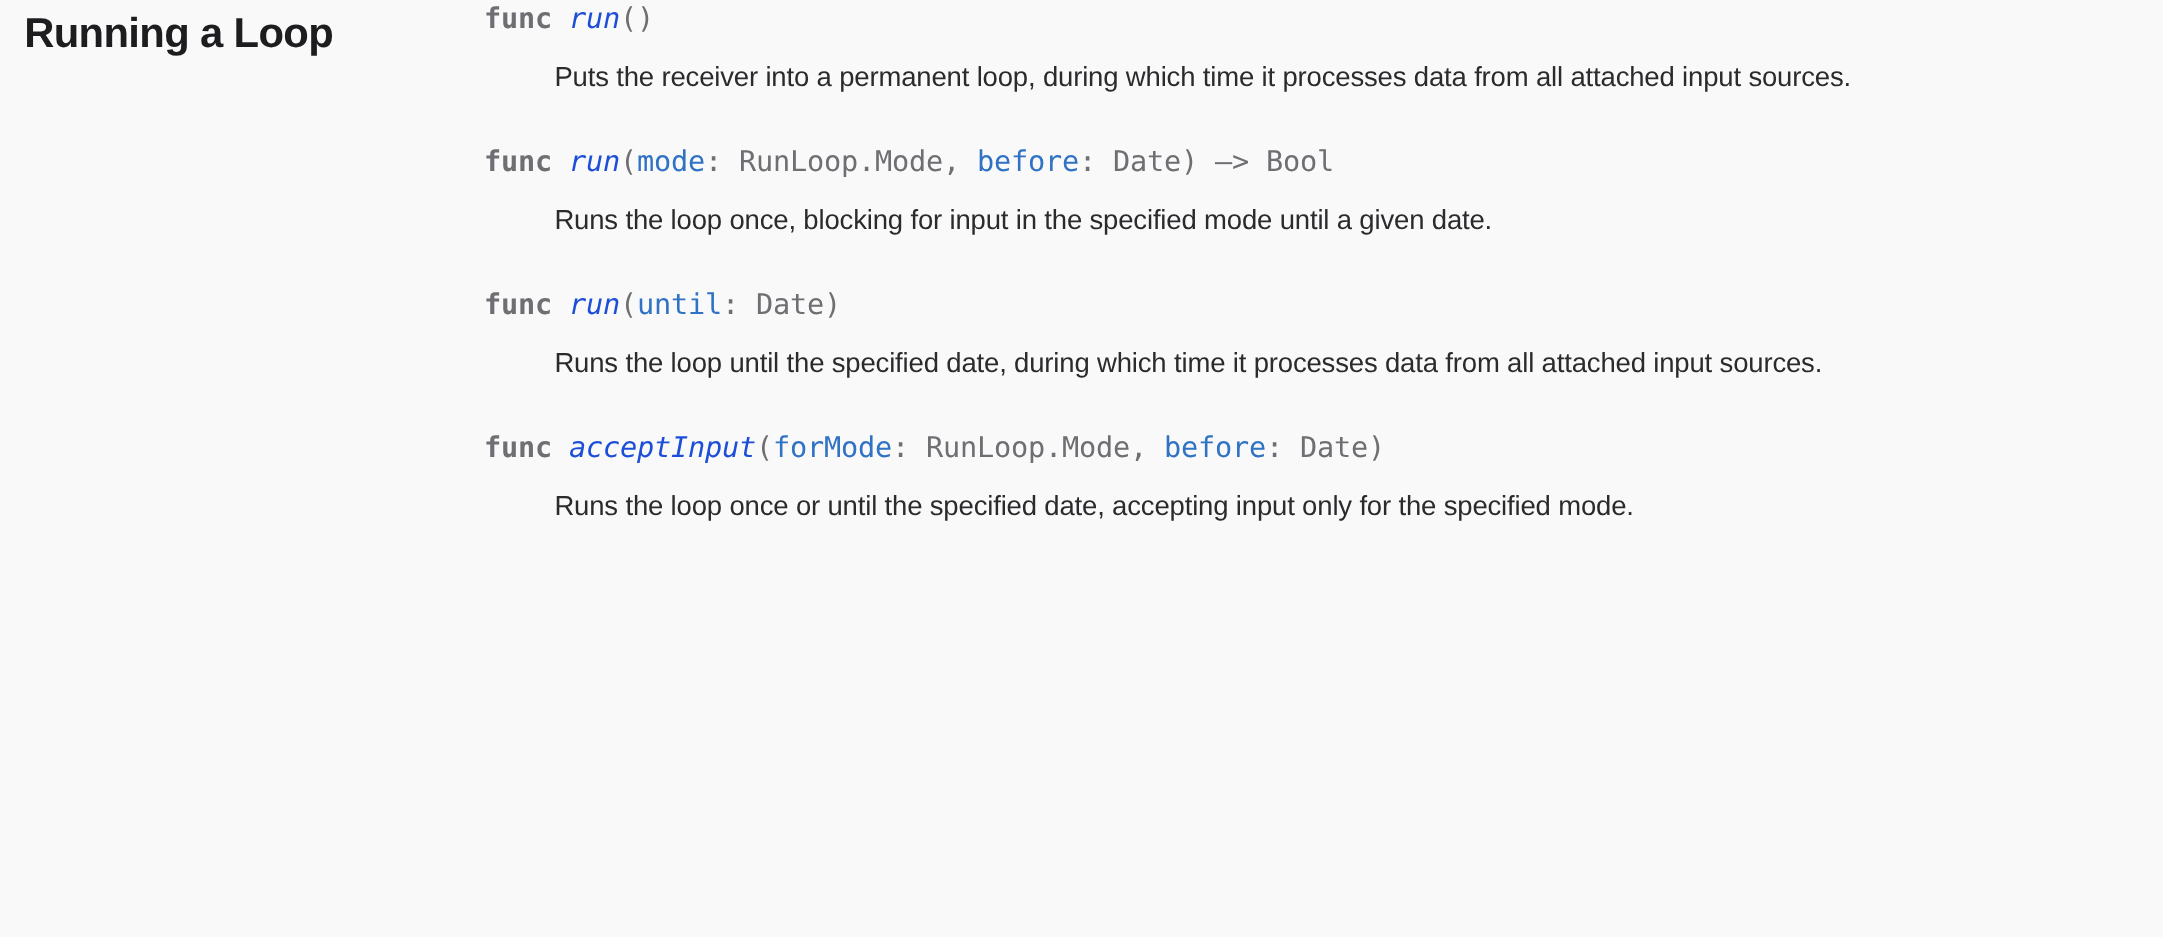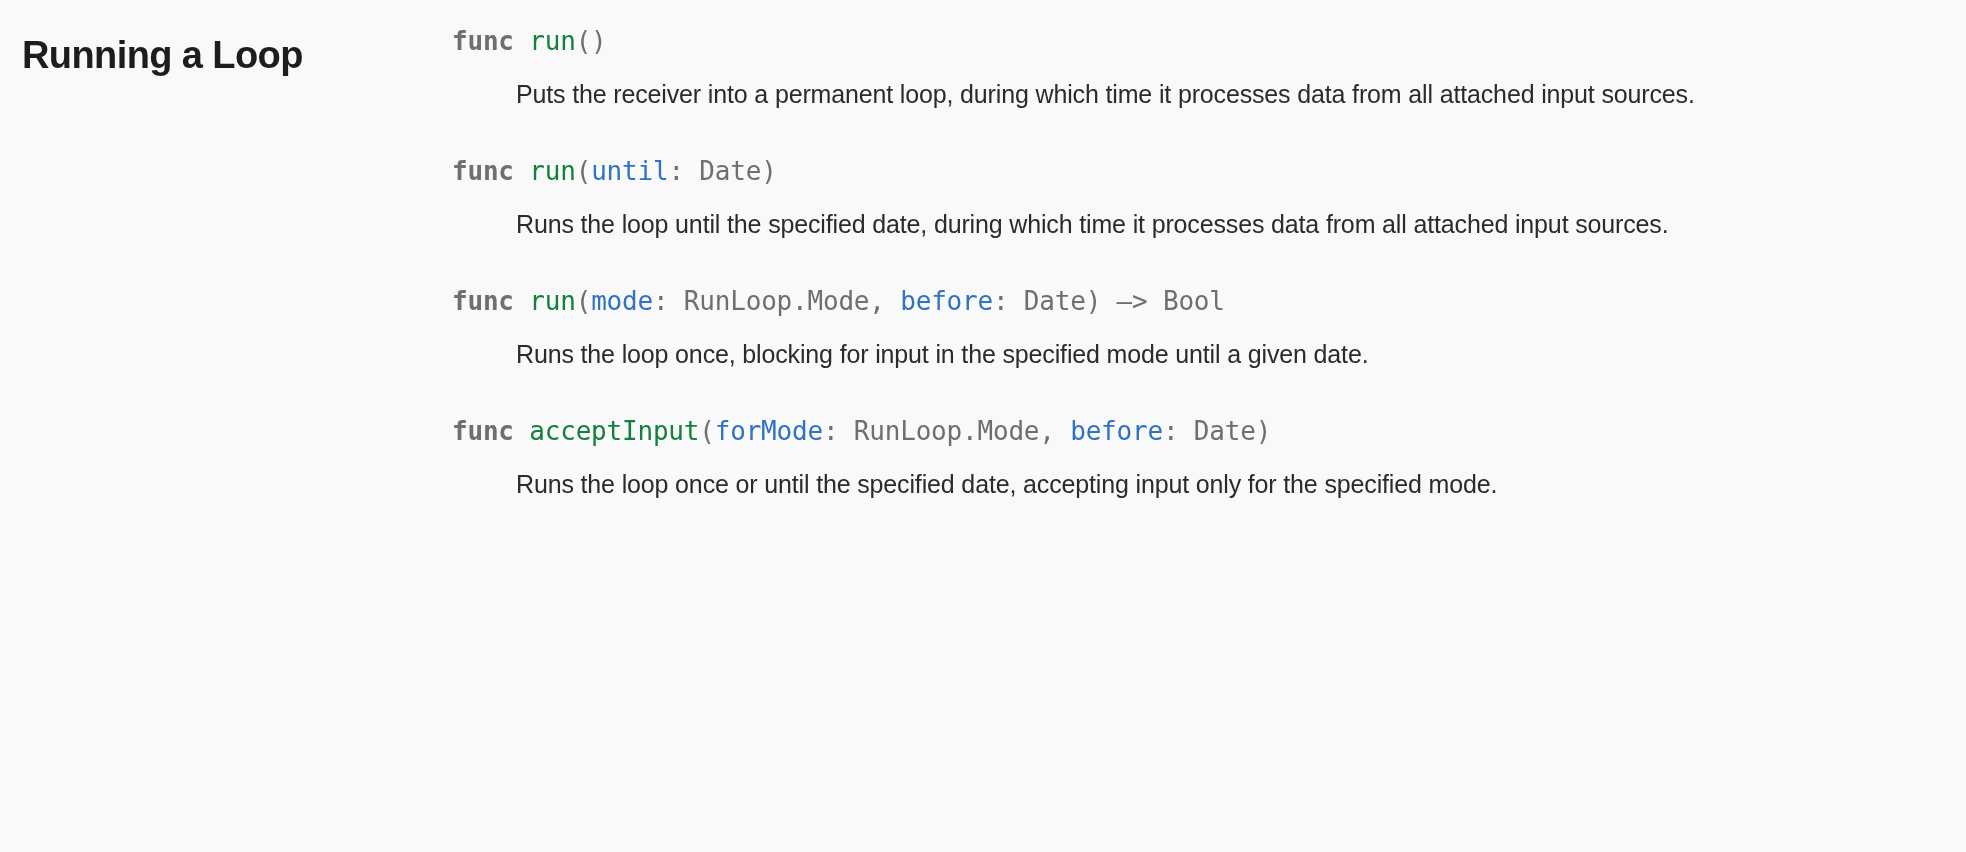--- a/index.html
+++ b/index.html
@@ -15,22 +15,20 @@
     overflow: hidden;
   }
 
   .doc-section {
     display: flex;
     flex-direction: row;
     align-items: flex-start;
     width: 1966px;
     height: 767px;
     box-sizing: border-box;
-    padding-top: 24px;
-    gap: 12px;
   }
 
   
   .section-title-col {
     width: 440px;
     flex: 0 0 440px;
     box-sizing: border-box;
     padding-left: 22px;
     padding-top: 8px;
   }
@@ -64,21 +62,21 @@
     font-size: 26px;
     line-height: 34px;
     letter-spacing: -0.2px;
     color: #6e6e73;
     white-space: pre;
     margin: 0 0 12px 0;
   }
   .tok-kw      { color: #6e6e73; font-weight: bold; }
   .tok-punct   { color: #6e6e73; }
   .tok-type    { color: #6e6e73; }
-  .tok-ident   { color: #15803d; }
+  .tok-ident   { color: #1d4ed8; font-style: italic; }
   .tok-param   { color: #3072c4; }
 
   .api-desc {
     font-family: "Liberation Sans", sans-serif;
     font-size: 25px;
     line-height: 40px;
     letter-spacing: -0.15px;
     color: #2b2b2e;
     margin: 16px;
     padding-left: 48px;
@@ -95,27 +93,27 @@
   </div>
 
   <div class="section-body-col">
 
     <div class="api-entry">
       <div class="api-signature"><span class="tok-kw">func </span><span class="tok-ident">run</span><span class="tok-punct">()</span></div>
       <p class="api-desc">Puts the receiver into a permanent loop, during which time it processes data from all attached input sources.</p>
     </div>
 
     <div class="api-entry">
-      <div class="api-signature"><span class="tok-kw">func </span><span class="tok-ident">run</span><span class="tok-punct">(</span><span class="tok-param">until</span><span class="tok-type">: Date)</span></div>
-      <p class="api-desc">Runs the loop until the specified date, during which time it processes data from all attached input sources.</p>
+      <div class="api-signature"><span class="tok-kw">func </span><span class="tok-ident">run</span><span class="tok-punct">(</span><span class="tok-param">mode</span><span class="tok-type">: RunLoop.Mode, </span><span class="tok-param">before</span><span class="tok-type">: Date) –&gt; Bool</span></div>
+      <p class="api-desc">Runs the loop once, blocking for input in the specified mode until a given date.</p>
     </div>
 
     <div class="api-entry">
-      <div class="api-signature"><span class="tok-kw">func </span><span class="tok-ident">run</span><span class="tok-punct">(</span><span class="tok-param">mode</span><span class="tok-type">: RunLoop.Mode, </span><span class="tok-param">before</span><span class="tok-type">: Date) –&gt; Bool</span></div>
-      <p class="api-desc">Runs the loop once, blocking for input in the specified mode until a given date.</p>
+      <div class="api-signature"><span class="tok-kw">func </span><span class="tok-ident">run</span><span class="tok-punct">(</span><span class="tok-param">until</span><span class="tok-type">: Date)</span></div>
+      <p class="api-desc">Runs the loop until the specified date, during which time it processes data from all attached input sources.</p>
     </div>
 
     <div class="api-entry">
       <div class="api-signature"><span class="tok-kw">func </span><span class="tok-ident">acceptInput</span><span class="tok-punct">(</span><span class="tok-param">forMode</span><span class="tok-type">: RunLoop.Mode, </span><span class="tok-param">before</span><span class="tok-type">: Date)</span></div>
       <p class="api-desc">Runs the loop once or until the specified date, accepting input only for the specified mode.</p>
     </div>
 
   </div>
 </div>
 

